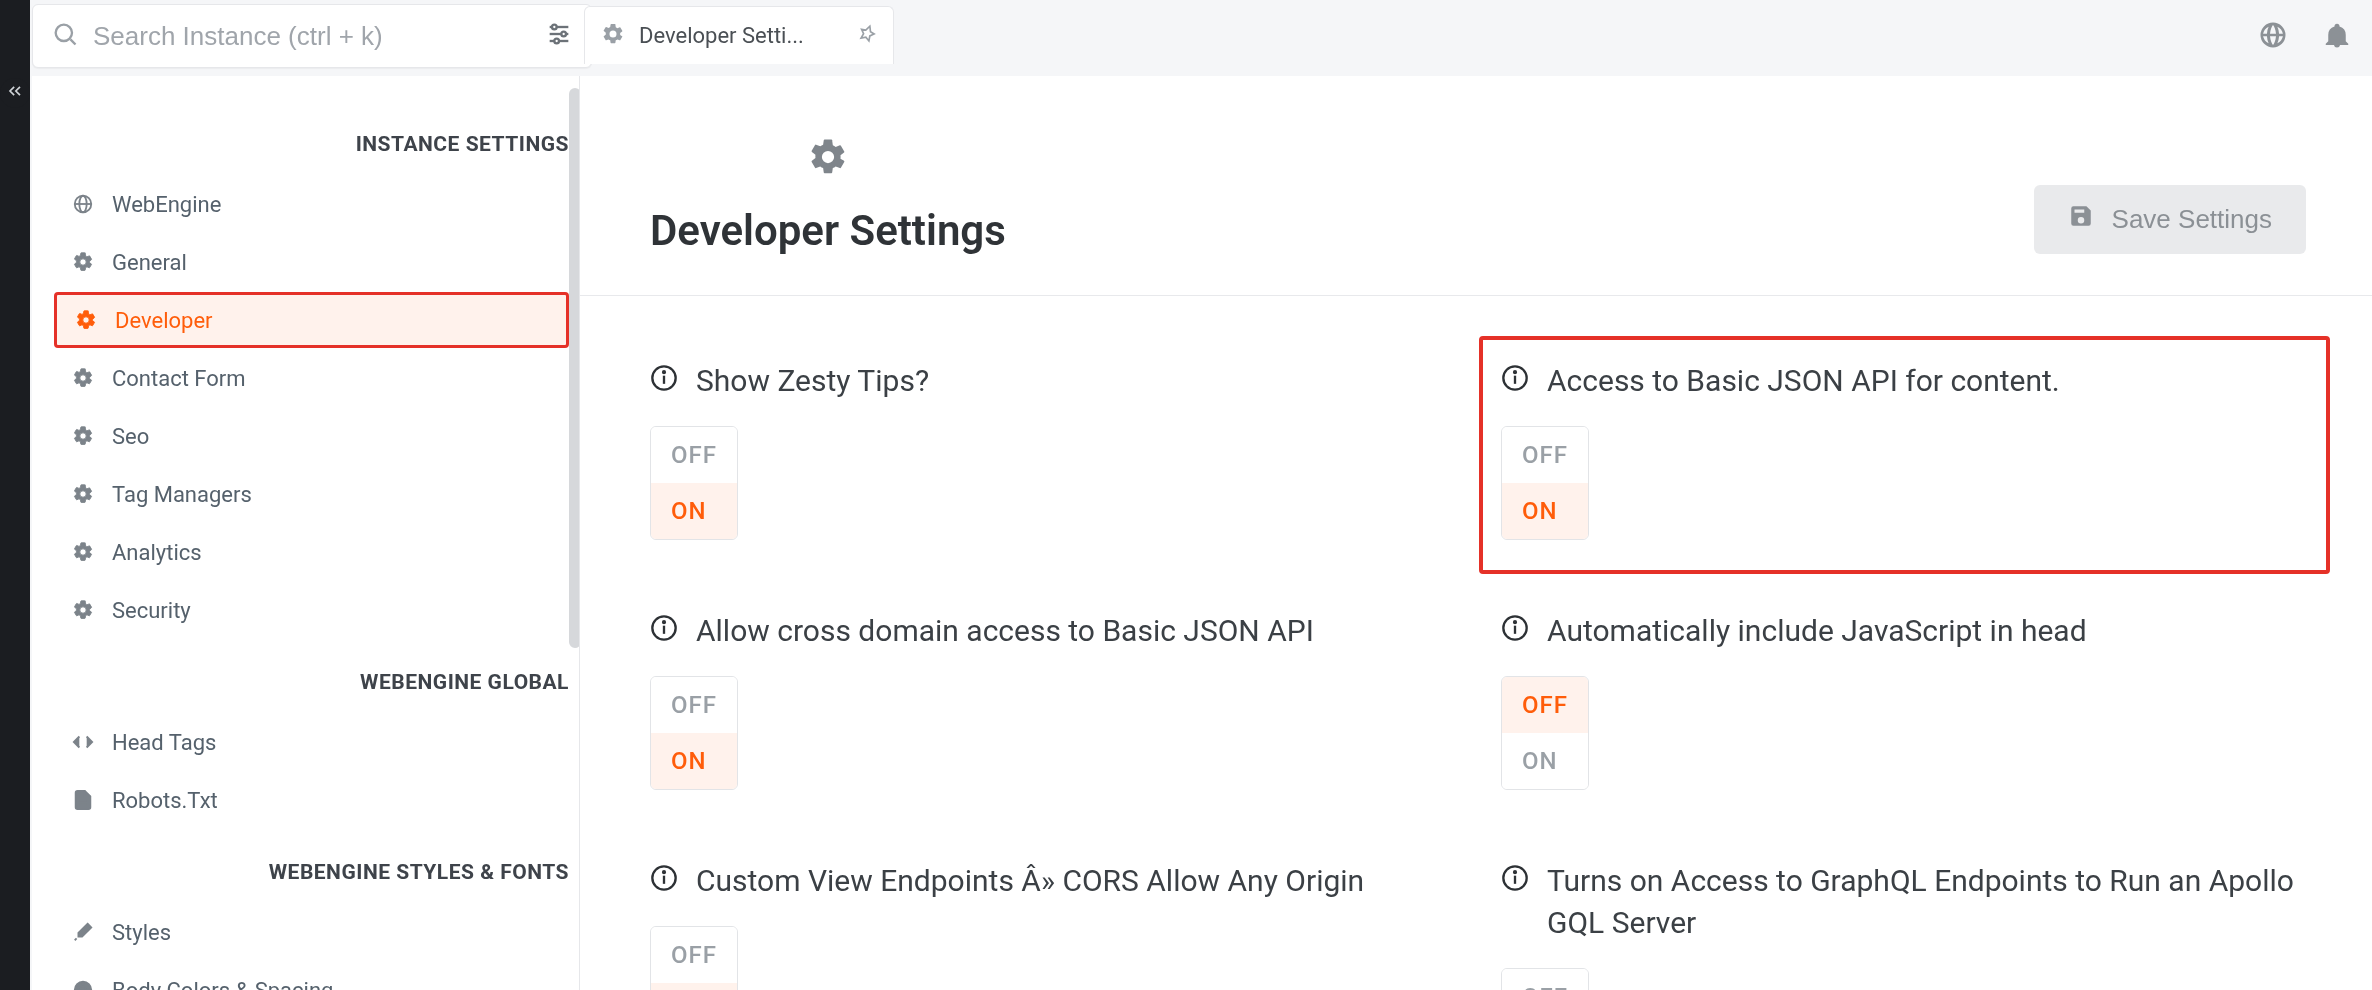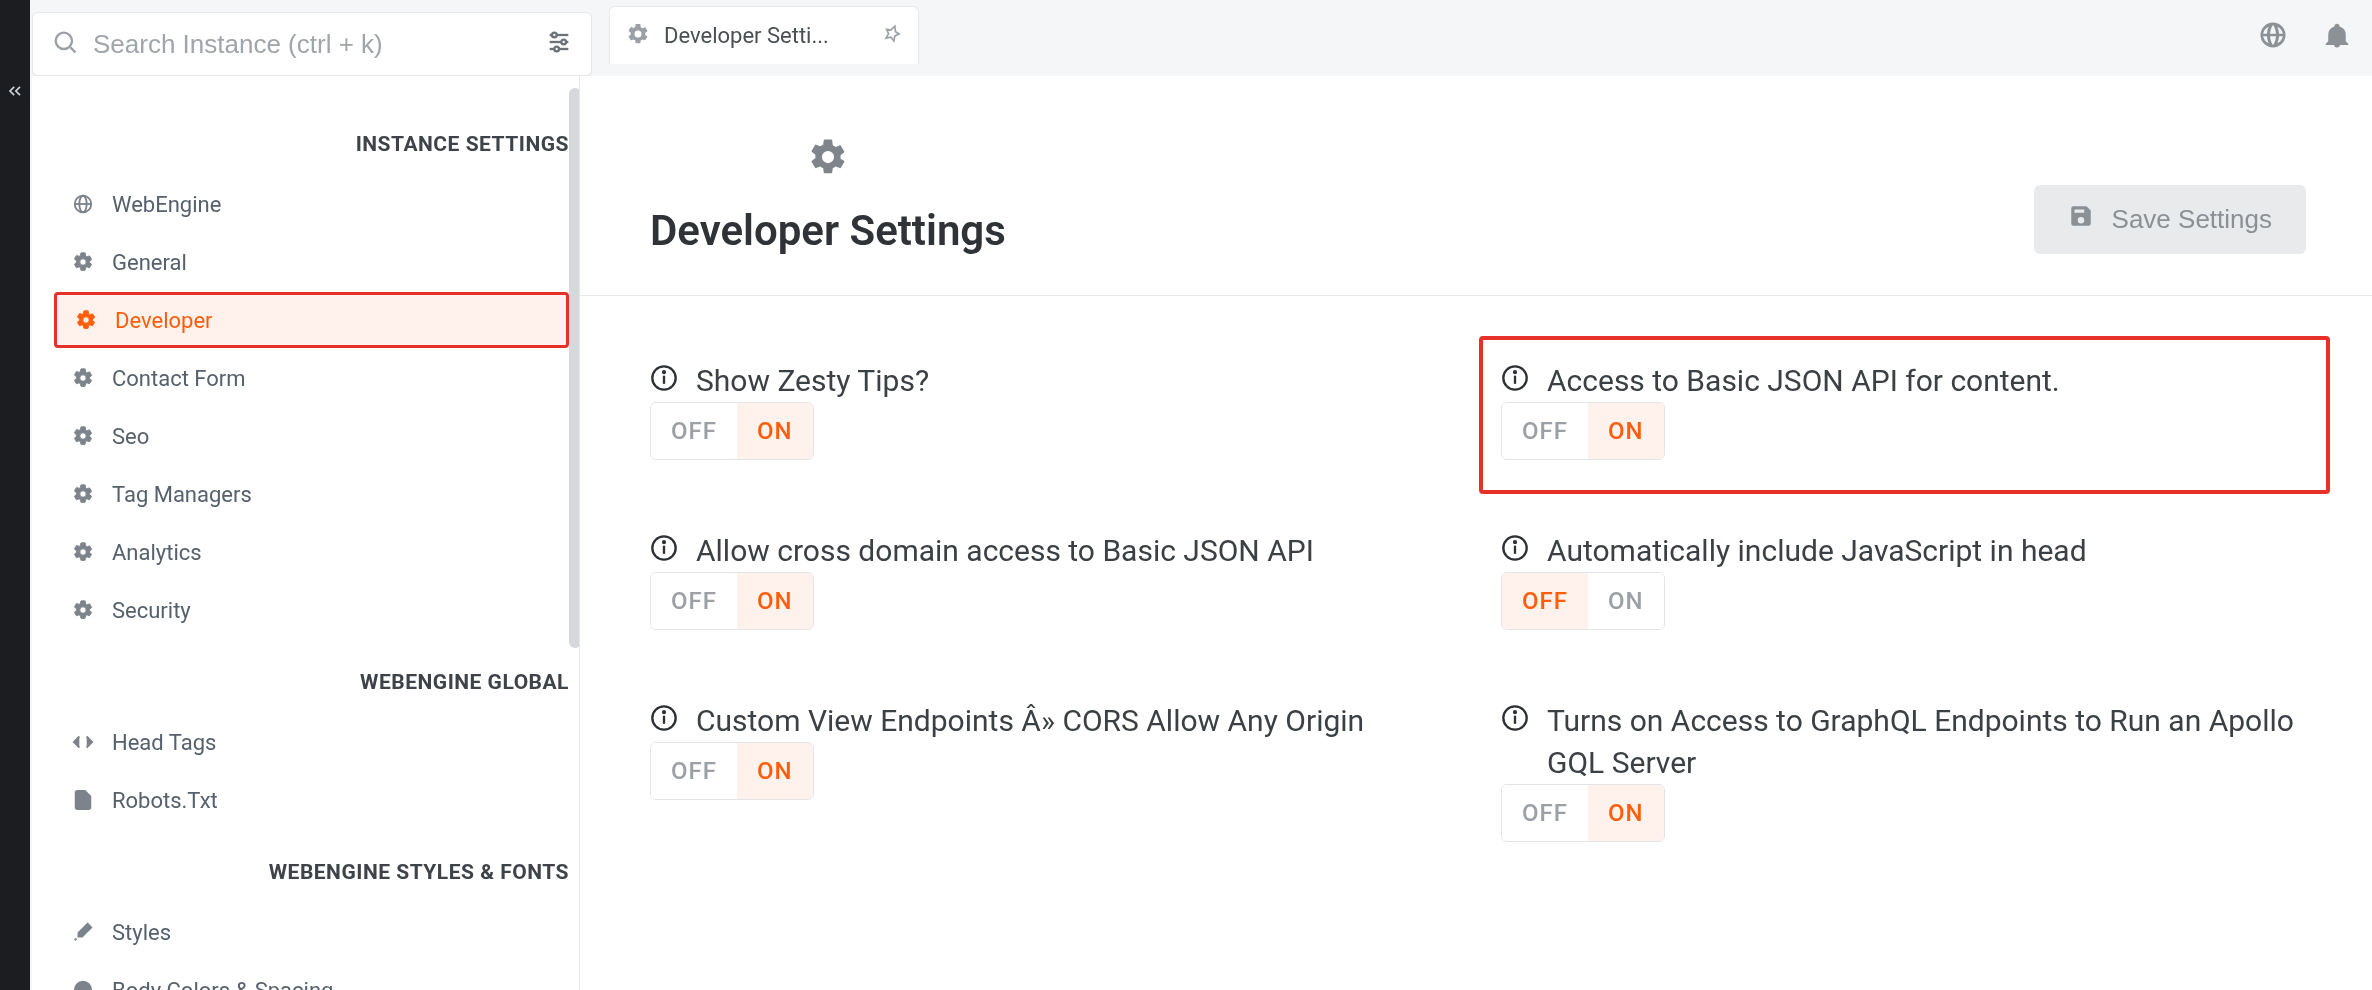--- a/index.html
+++ b/index.html
@@ -10,28 +10,28 @@
   .app-left-stub { position:absolute; left:0; top:0; width:30px; height:990px; background:#1b1d21; }
   .stub-collapse { position:absolute; left:0; top:78px; width:30px; height:30px; border-radius:50%; background:#1b1d21; display:flex; align-items:center; justify-content:center; cursor:pointer; }
   .dbl-chevron svg { width:20px; height:20px; stroke:#cfd3d7; stroke-width:2; fill:none; }
 
   
   .topbar { position:absolute; left:590px; top:0; right:0; height:76px; background:#f5f6f8; }
   .topbar-icons { position:absolute; right:20px; top:20px; display:flex; gap:34px; align-items:center; }
   .topbar-icons svg { width:30px; height:30px; fill:#8c9196; cursor:pointer; }
 
   
-  .search-wrap { position:absolute; left:32px; top:12px; width:560px; height:64px; background:#ffffff; border:1px solid #e6e7ea; border-radius:6px; display:flex; align-items:center; padding:0 18px; gap:14px; box-shadow:0 1px 1px rgba(0,0,0,0.04); }
+  .search-wrap { position:absolute; left:32px; top:4px; width:560px; height:64px; background:#ffffff; border:1px solid #e6e7ea; border-radius:6px; display:flex; align-items:center; padding:0 18px; gap:14px; box-shadow:0 1px 1px rgba(0,0,0,0.04); }
   .search-wrap .search-icon svg { width:28px; height:28px; stroke:#9aa0a6; stroke-width:2; fill:none; }
   .search-wrap input { flex:1; border:none; outline:none; font-size:26px; color:#333; background:transparent; }
   .search-wrap input::placeholder { color:#a0a5ab; }
   .search-wrap .sliders-icon svg { width:28px; height:28px; stroke:#6c7278; stroke-width:2; fill:none; }
 
   
-  .tab { position:absolute; left:609px; top:6px; width:310px; height:58px; background:#ffffff; border:1px solid #e6e7ea; border-bottom:none; border-radius:6px 6px 0 0; display:flex; align-items:center; padding:8px 16px; gap:14px; }
+  .tab { position:absolute; left:584px; top:6px; width:310px; height:58px; background:#ffffff; border:1px solid #e6e7ea; border-bottom:none; border-radius:6px 6px 0 0; display:flex; align-items:center; padding:8px 16px; gap:14px; }
   .tab .gear svg { width:24px; height:24px; fill:#9aa0a6; }
   .tab-label { flex:1; font-size:22px; color:#4a4f54; white-space:nowrap; overflow:hidden; text-overflow:ellipsis; }
   .tab .pin svg { width:20px; height:20px; fill:none; stroke:#9aa0a6; stroke-width:2; }
 
   
   .sidebar { position:absolute; left:32px; top:76px; width:548px; height:914px; background:#ffffff; border-right:1px solid #e6e7ea; overflow:hidden; }
   .sidebar-scroll-thumb { position:absolute; right:-2px; top:12px; width:12px; height:560px; background:#d6d8db; border-radius:6px; }
   .sidebar-inner { padding:30px 10px 0 22px; }
   .section-header { font-size:21px; font-weight:700; letter-spacing:0.5px; color:#3e434a; margin:32px 0 20px 2px; text-transform:uppercase;text-align:right; }
   .section-header.first { margin-top:26px; }
@@ -50,21 +50,21 @@
   .page-title { font-size:42px; font-weight:600; color:#2f3337; }
   .save-btn { display:flex; align-items:center; gap:18px; background:#e9eaec; color:#8b9095; font-size:26px; font-weight:500; padding:18px 34px; border-radius:6px; border:none; cursor:not-allowed;margin-top:48px; }
   .save-btn svg { width:26px; height:26px; fill:#8b9095; }
 
   .settings-grid { display:grid; grid-template-columns: 1fr 1fr; column-gap:50px; row-gap:70px; padding:64px 70px 40px 70px; }
   .setting { position:relative; }
   .setting.highlight { border:4px solid #e53128; padding:20px 24px 30px 18px; margin:-24px -28px -34px -22px; border-radius:4px; }
   .setting-head { display:flex; align-items:flex-start; gap:18px; min-height:42px; }
   .setting-head .info svg { width:28px; height:28px; stroke:#2d3135; stroke-width:2; fill:none; margin-top:4px; flex-shrink:0; }
   .setting-label { font-size:30px; color:#3b4045; line-height:1.4; }
-  .toggle { display:inline-flex; border:1px solid #e2e4e7; border-radius:6px; overflow:hidden; }
+  .toggle { display:inline-flex; margin-top:24px; border:1px solid #e2e4e7; border-radius:6px; overflow:hidden;flex-direction:column; }
   .toggle .opt { padding:14px 20px; font-size:24px; font-weight:500; background:#ffffff; cursor:pointer; letter-spacing:1px; }
   .toggle .opt.off { color:#9aa0a6; }
   .toggle .opt.on  { color:#9aa0a6; }
   .toggle[data-state="on"]  .opt.on  { background:#fff2ec; color:#ff5d0a; }
   .toggle[data-state="off"] .opt.off { background:#fff2ec; color:#ff5d0a; }
 
 </style>
 </head>
 <body>
 

